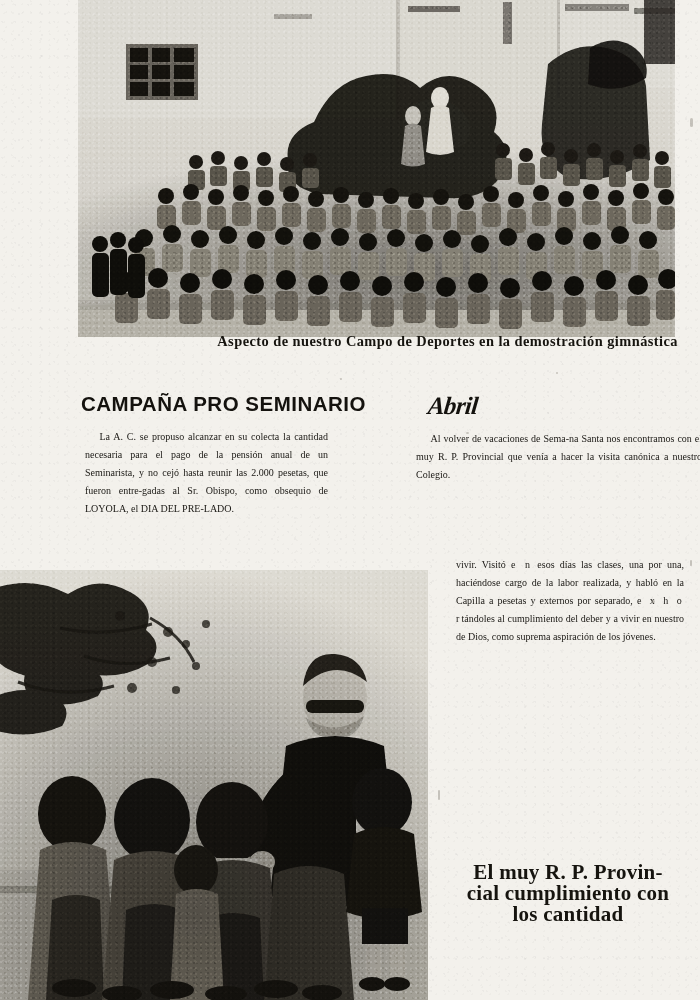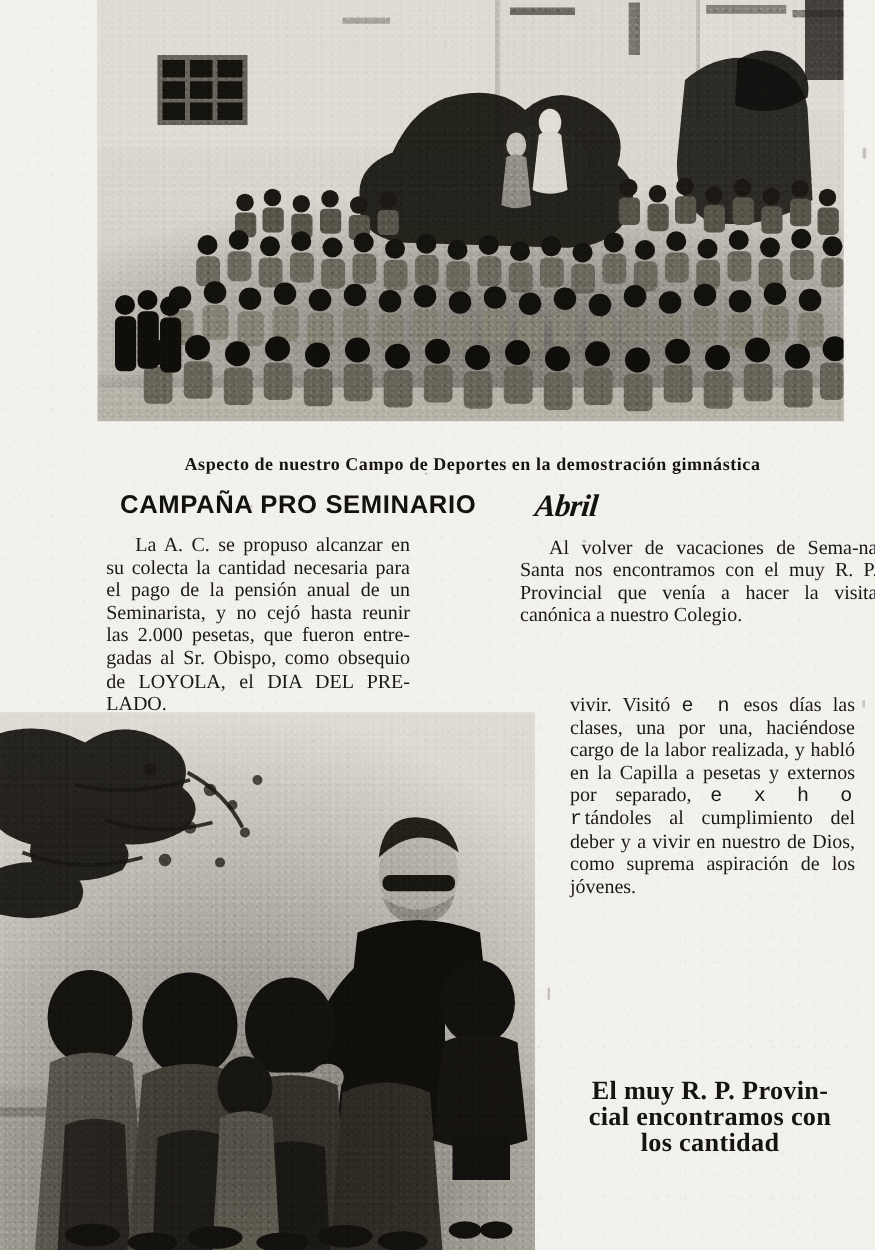--- a/index.html
+++ b/index.html
@@ -33,48 +33,48 @@
       radial-gradient(circle at 88% 20%, rgba(0,0,0,.13) 0 1px, transparent 1px);
     background-size:5px 6px,7px 5px,6px 8px,9px 7px;
     mix-blend-mode:overlay;
   }
 
   #photo-top{left:78px;top:0px;width:597px;height:337px;}
   #photo-bottom{left:0px;top:570px;width:428px;height:430px;}
 
   
   .caption-top{
-    position:absolute;left:78px;top:364px;width:600px;
-    text-align:center;
+    position:absolute;left:78px;top:333px;width:600px;
+    text-align:right;
     font-family:"Liberation Serif",serif;
     font-weight:bold;font-size:14.4px;letter-spacing:.45px;
     color:#16140f;
   }
 
   .headline{
-    position:absolute;left:96px;top:392px;
+    position:absolute;left:81px;top:392px;
     font-family:"Liberation Sans",sans-serif;
     font-weight:bold;font-size:20.5px;letter-spacing:.5px;
     color:#14120e;
     text-align:right;
   }
 
   .script-head{
     position:absolute;left:428px;top:392px;
     font-family:"Liberation Serif",serif;
     font-style:italic;font-weight:bold;font-size:25px;
     letter-spacing:-.6px;
     color:#14120e;
     transform:skewX(-6deg);
   }
 
   .col{
     position:absolute;
     font-family:"Liberation Serif",serif;
-    font-size:16px;line-height:18.1px;
+    font-size:10px;line-height:18.1px;
     color:#1a1814;
     text-align:justify;
     text-align-last:left;
     hyphens:manual;
   }
   .col p{margin:0;text-indent:1.45em;}
 
   #col-left{left:85px;top:428px;width:243px;}
 
   #col-right-a{left:416px;top:430px;width:286px;}
@@ -82,21 +82,21 @@
 
   .caption-bottom{
     position:absolute;left:450px;top:862px;width:236px;
     text-align:center;
     font-family:"Liberation Serif",serif;
     font-weight:bold;font-size:21px;line-height:21px;
     letter-spacing:.25px;
     color:#16140f;
   }
 
-  .sp{letter-spacing:2.2px;font-family:Liberation Mono, monospace;}
+  .sp{letter-spacing:2.2px;}
 
   
   .speck{position:absolute;background:#8f8a80;border-radius:50%;opacity:.45;}
 </style>
 </head>
 <body>
 
 <div class="page">
 
   <div class="photo" id="photo-top">
@@ -481,21 +481,21 @@
       </g>
 
       <rect x="0" y="0" width="428" height="430" fill="url(#darkhaze)"></rect>
       <rect x="0" y="0" width="428" height="430" fill="#000" opacity="0.04"></rect>
     </svg>
     <div class="grain"></div>
   </div>
 
   <div class="caption-bottom">
     <div>El muy R. P. Provin-</div>
-    <div>cial encontramos con</div>
+    <div>cial cumplimiento con</div>
     <div>los cantidad</div>
   </div>
 
   <div class="speck" style="left:690px;top:118px;width:3px;height:9px;border-radius:2px;"></div>
   <div class="speck" style="left:556px;top:372px;width:2px;height:2px;"></div>
   <div class="speck" style="left:340px;top:378px;width:2px;height:2px;"></div>
   <div class="speck" style="left:466px;top:432px;width:3px;height:2px;"></div>
   <div class="speck" style="left:652px;top:600px;width:3px;height:3px;"></div>
   <div class="speck" style="left:438px;top:790px;width:2px;height:10px;border-radius:1px;"></div>
   <div class="speck" style="left:200px;top:404px;width:2px;height:2px;"></div>

